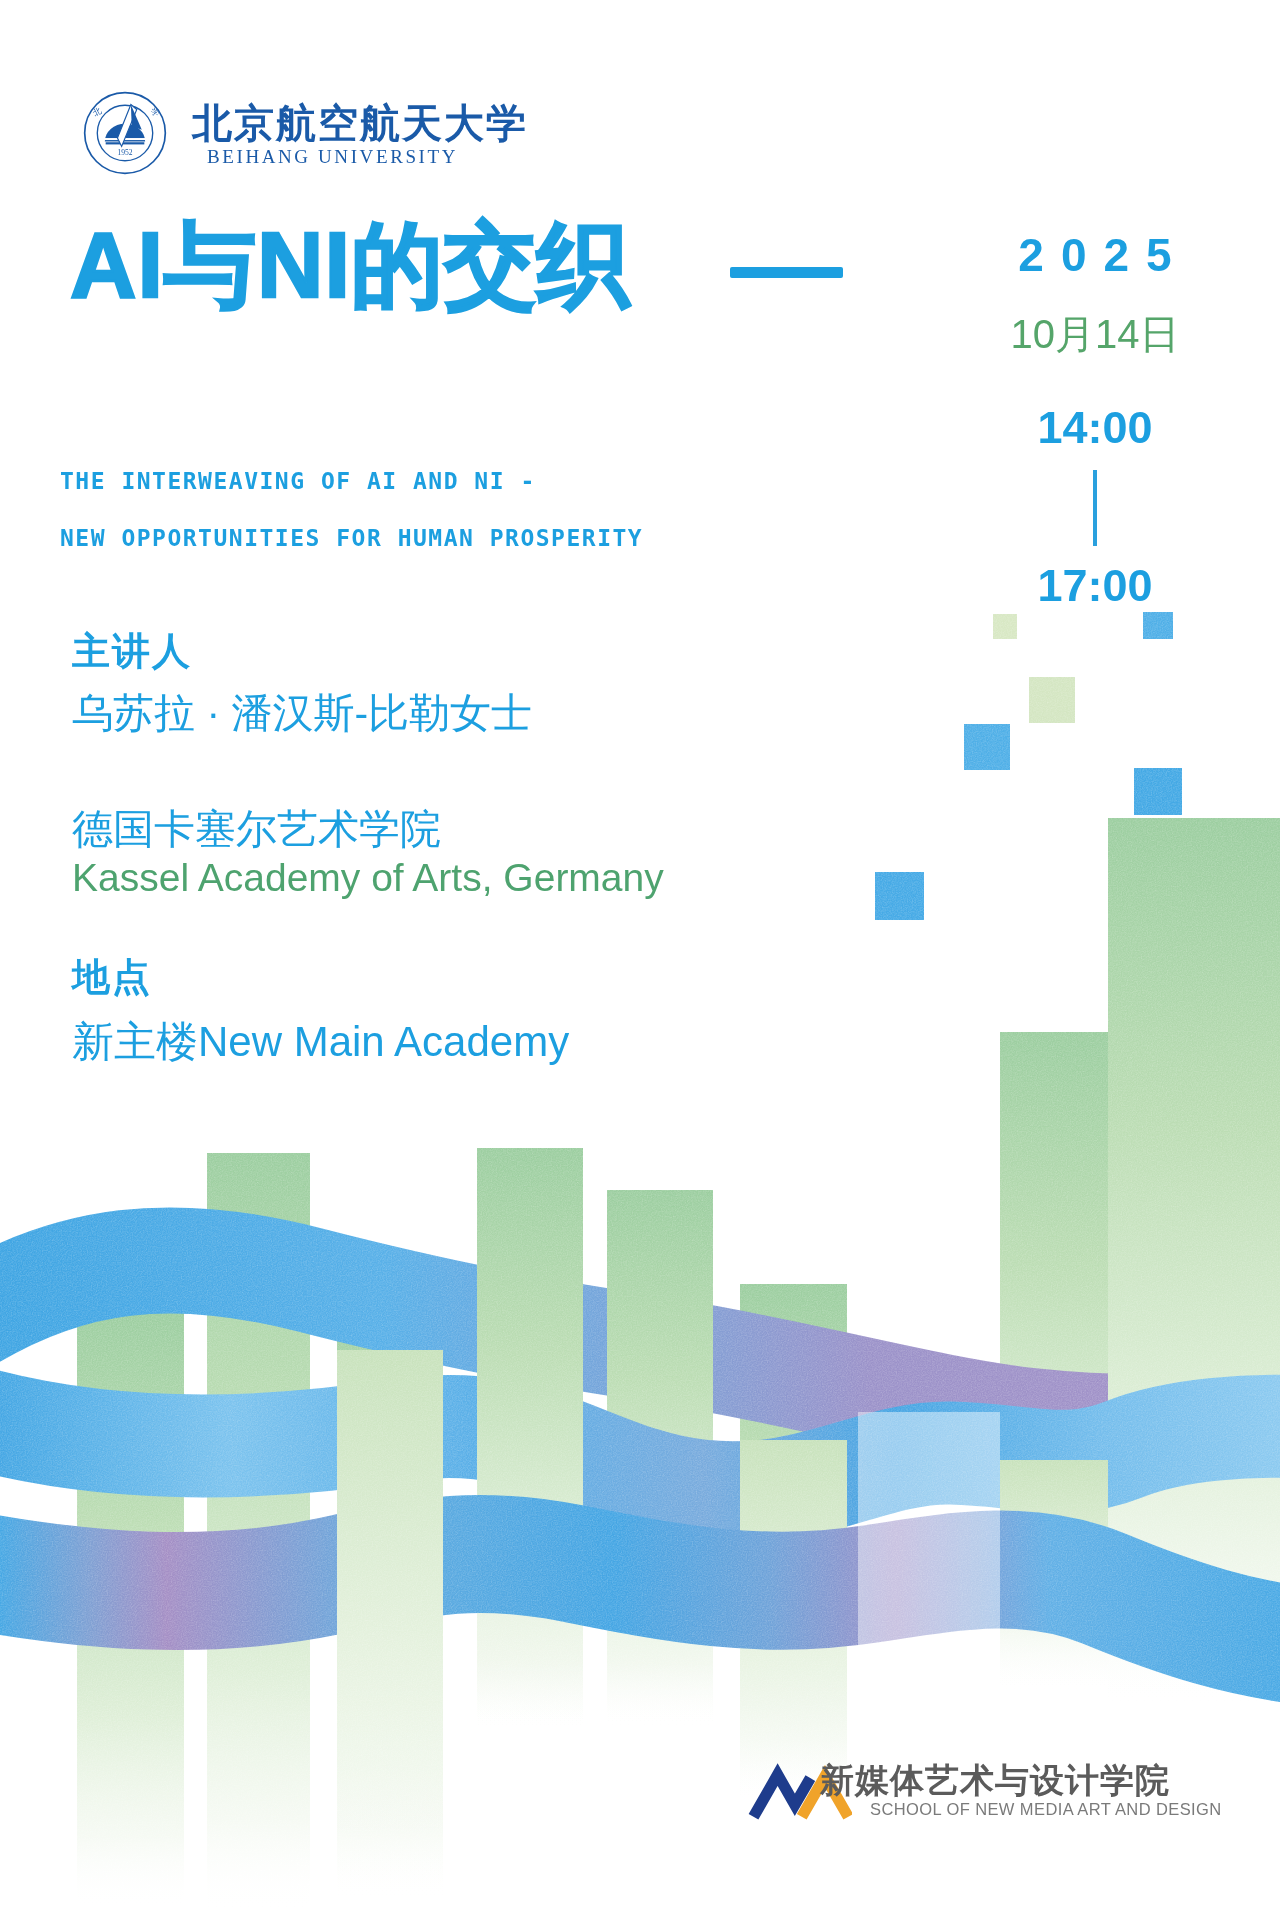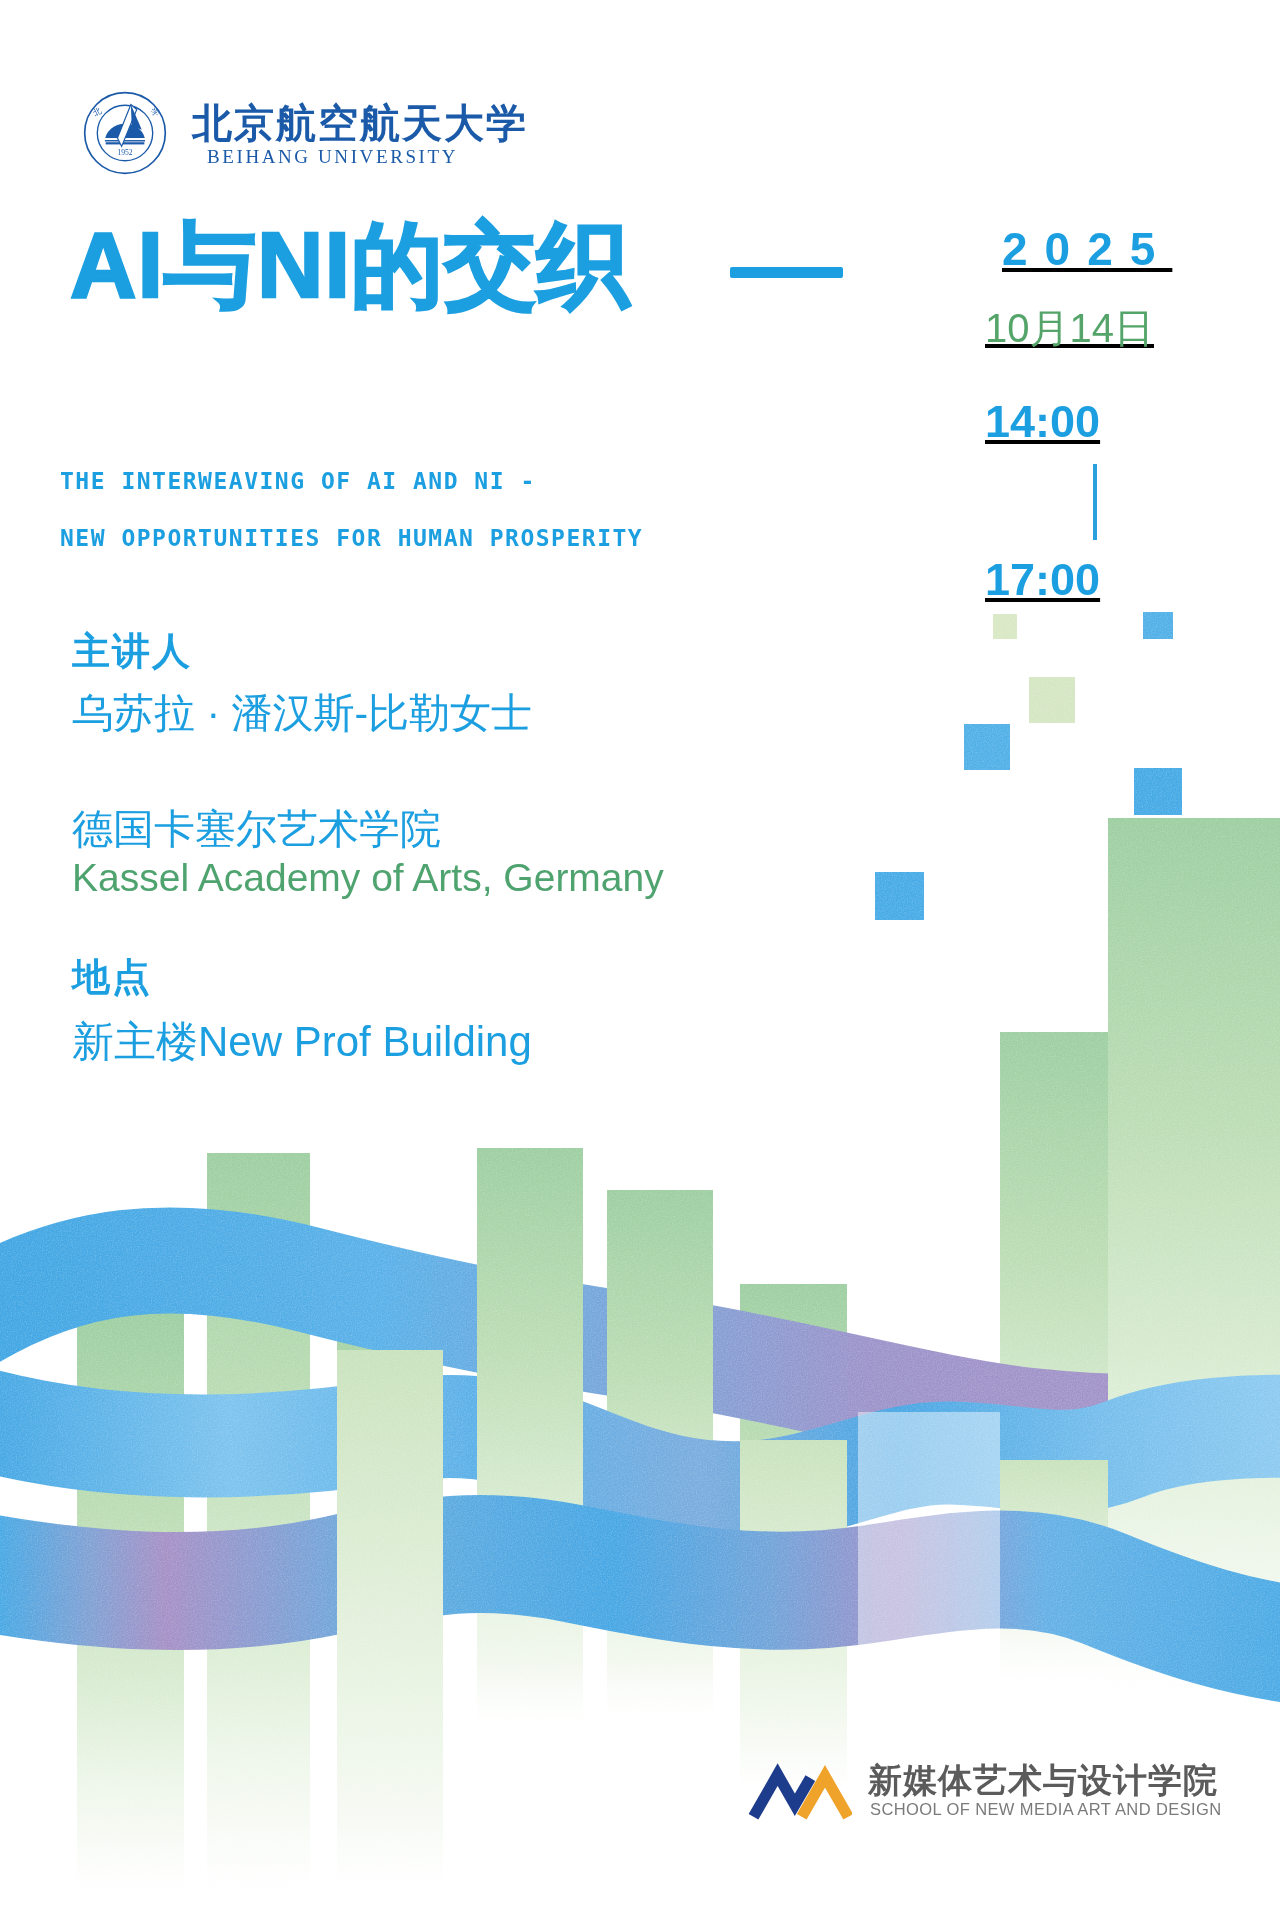--- a/index.html
+++ b/index.html
@@ -19,42 +19,42 @@
   .title-line{left:70px;font-weight:bold;font-size:92px;color:#1C9FE0;
     letter-spacing:1px;-webkit-text-stroke:2.5px #1C9FE0;white-space:nowrap;}
   .title-1{top:204px;}
   .title-2{top:316px;}
   .title-dash{left:730px;top:267px;width:113px;height:11px;background:#1C9FE0;border-radius:2px;}
   .subtitle-line{left:60px;font-family:"DejaVu Sans Mono","Liberation Mono",monospace;
     font-weight:bold;font-size:23px;color:#1C9FE0;letter-spacing:1.5px;white-space:nowrap;}
   .subtitle-1{top:468px;}
   .subtitle-2{top:525px;text-align:center;}
   
-  .dt{left:985px;top:222px;width:220px;text-align:left;text-decoration:underline;}
+  .dt{left:985px;top:228px;width:220px;text-align:center;}
   .dt-year{font-weight:bold;font-size:46px;color:#1C9FE0;letter-spacing:17px;padding-left:17px;}
   .dt-date{margin-top:25px;font-size:40px;color:#55A56A;}
   .dt-start{margin-top:40px;font-size:45px;color:#1C9FE0;font-weight:bold;}
   .dt-divider{width:4px;height:76px;background:#2AA0DE;margin:16px auto 14px auto;}
   .dt-end{font-size:45px;color:#1C9FE0;font-weight:bold;}
   
   .sec-head{left:72px;font-weight:bold;font-size:38px;color:#1C9FE0;letter-spacing:2px;}
   .speaker-head{top:626px;}
   .line-cn{left:72px;font-size:41px;color:#1C9FE0;white-space:nowrap;}
   .line-en{left:72px;font-size:39px;color:#4EA36F;white-space:nowrap;}
   .sp-1{top:686px;}
   .sp-2{top:746px;}
   .sp-3{top:802px;}
   .sp-4{top:856px;}
   .place-head{top:952px;}
   .loc-1{top:1014px;font-size:42px;}
   .loc-2{top:1072px;font-size:42px;}
   .room-num{color:#4EA36F;}
   
   .f-logo{left:748px;top:1760px;width:104px;height:62px;}
-  .f-cn{left:868px;top:1758px;font-weight:bold;font-size:34px;color:#5B5B5B;letter-spacing:1px;white-space:nowrap;}
+  .f-cn{left:820px;top:1758px;font-weight:bold;font-size:34px;color:#5B5B5B;letter-spacing:1px;white-space:nowrap;}
   .f-en{left:870px;top:1800px;font-size:16.5px;color:#7A7A7A;letter-spacing:0.4px;white-space:nowrap;}
   
   .decor{left:0;top:0;width:1280px;height:1914px;pointer-events:none;}
 </style>
 </head>
 <body>
 
 <div class="poster">
 
   <svg class="abs decor" width="1280" height="1914" viewBox="0 0 1280 1914" xmlns="http://www.w3.org/2000/svg">
@@ -180,21 +180,21 @@
     <div class="dt-divider"></div>
     <div class="dt-end">17:00</div>
   </div>
 
   <div class="abs sec-head speaker-head">主讲人</div>
   <div class="abs line-cn sp-1">乌苏拉 · 潘汉斯-比勒女士</div>
   <div class="abs line-cn sp-3">德国卡塞尔艺术学院</div>
   <div class="abs line-en sp-4">Kassel Academy of Arts, Germany</div>
 
   <div class="abs sec-head place-head">地点</div>
-  <div class="abs line-cn loc-1">新主楼New Prof Building</div>
+  <div class="abs line-cn loc-1">新主楼New Main Academy</div>
 
   <svg class="abs f-logo" viewBox="0 0 120 72" xmlns="http://www.w3.org/2000/svg">
     <path d="M6,66 L34,17 L54,52 L72,21" fill="none" stroke="#1E3C8C" stroke-width="13" stroke-linejoin="miter" stroke-miterlimit="4"></path>
     <path d="M62,66 L89,19 L116,66" fill="none" stroke="#F0A32A" stroke-width="13" stroke-linejoin="miter" stroke-miterlimit="4"></path>
   </svg>
   <div class="abs f-cn">新媒体艺术与设计学院</div>
   <div class="abs f-en">SCHOOL OF NEW MEDIA ART AND DESIGN</div>
 
 </div>
 

